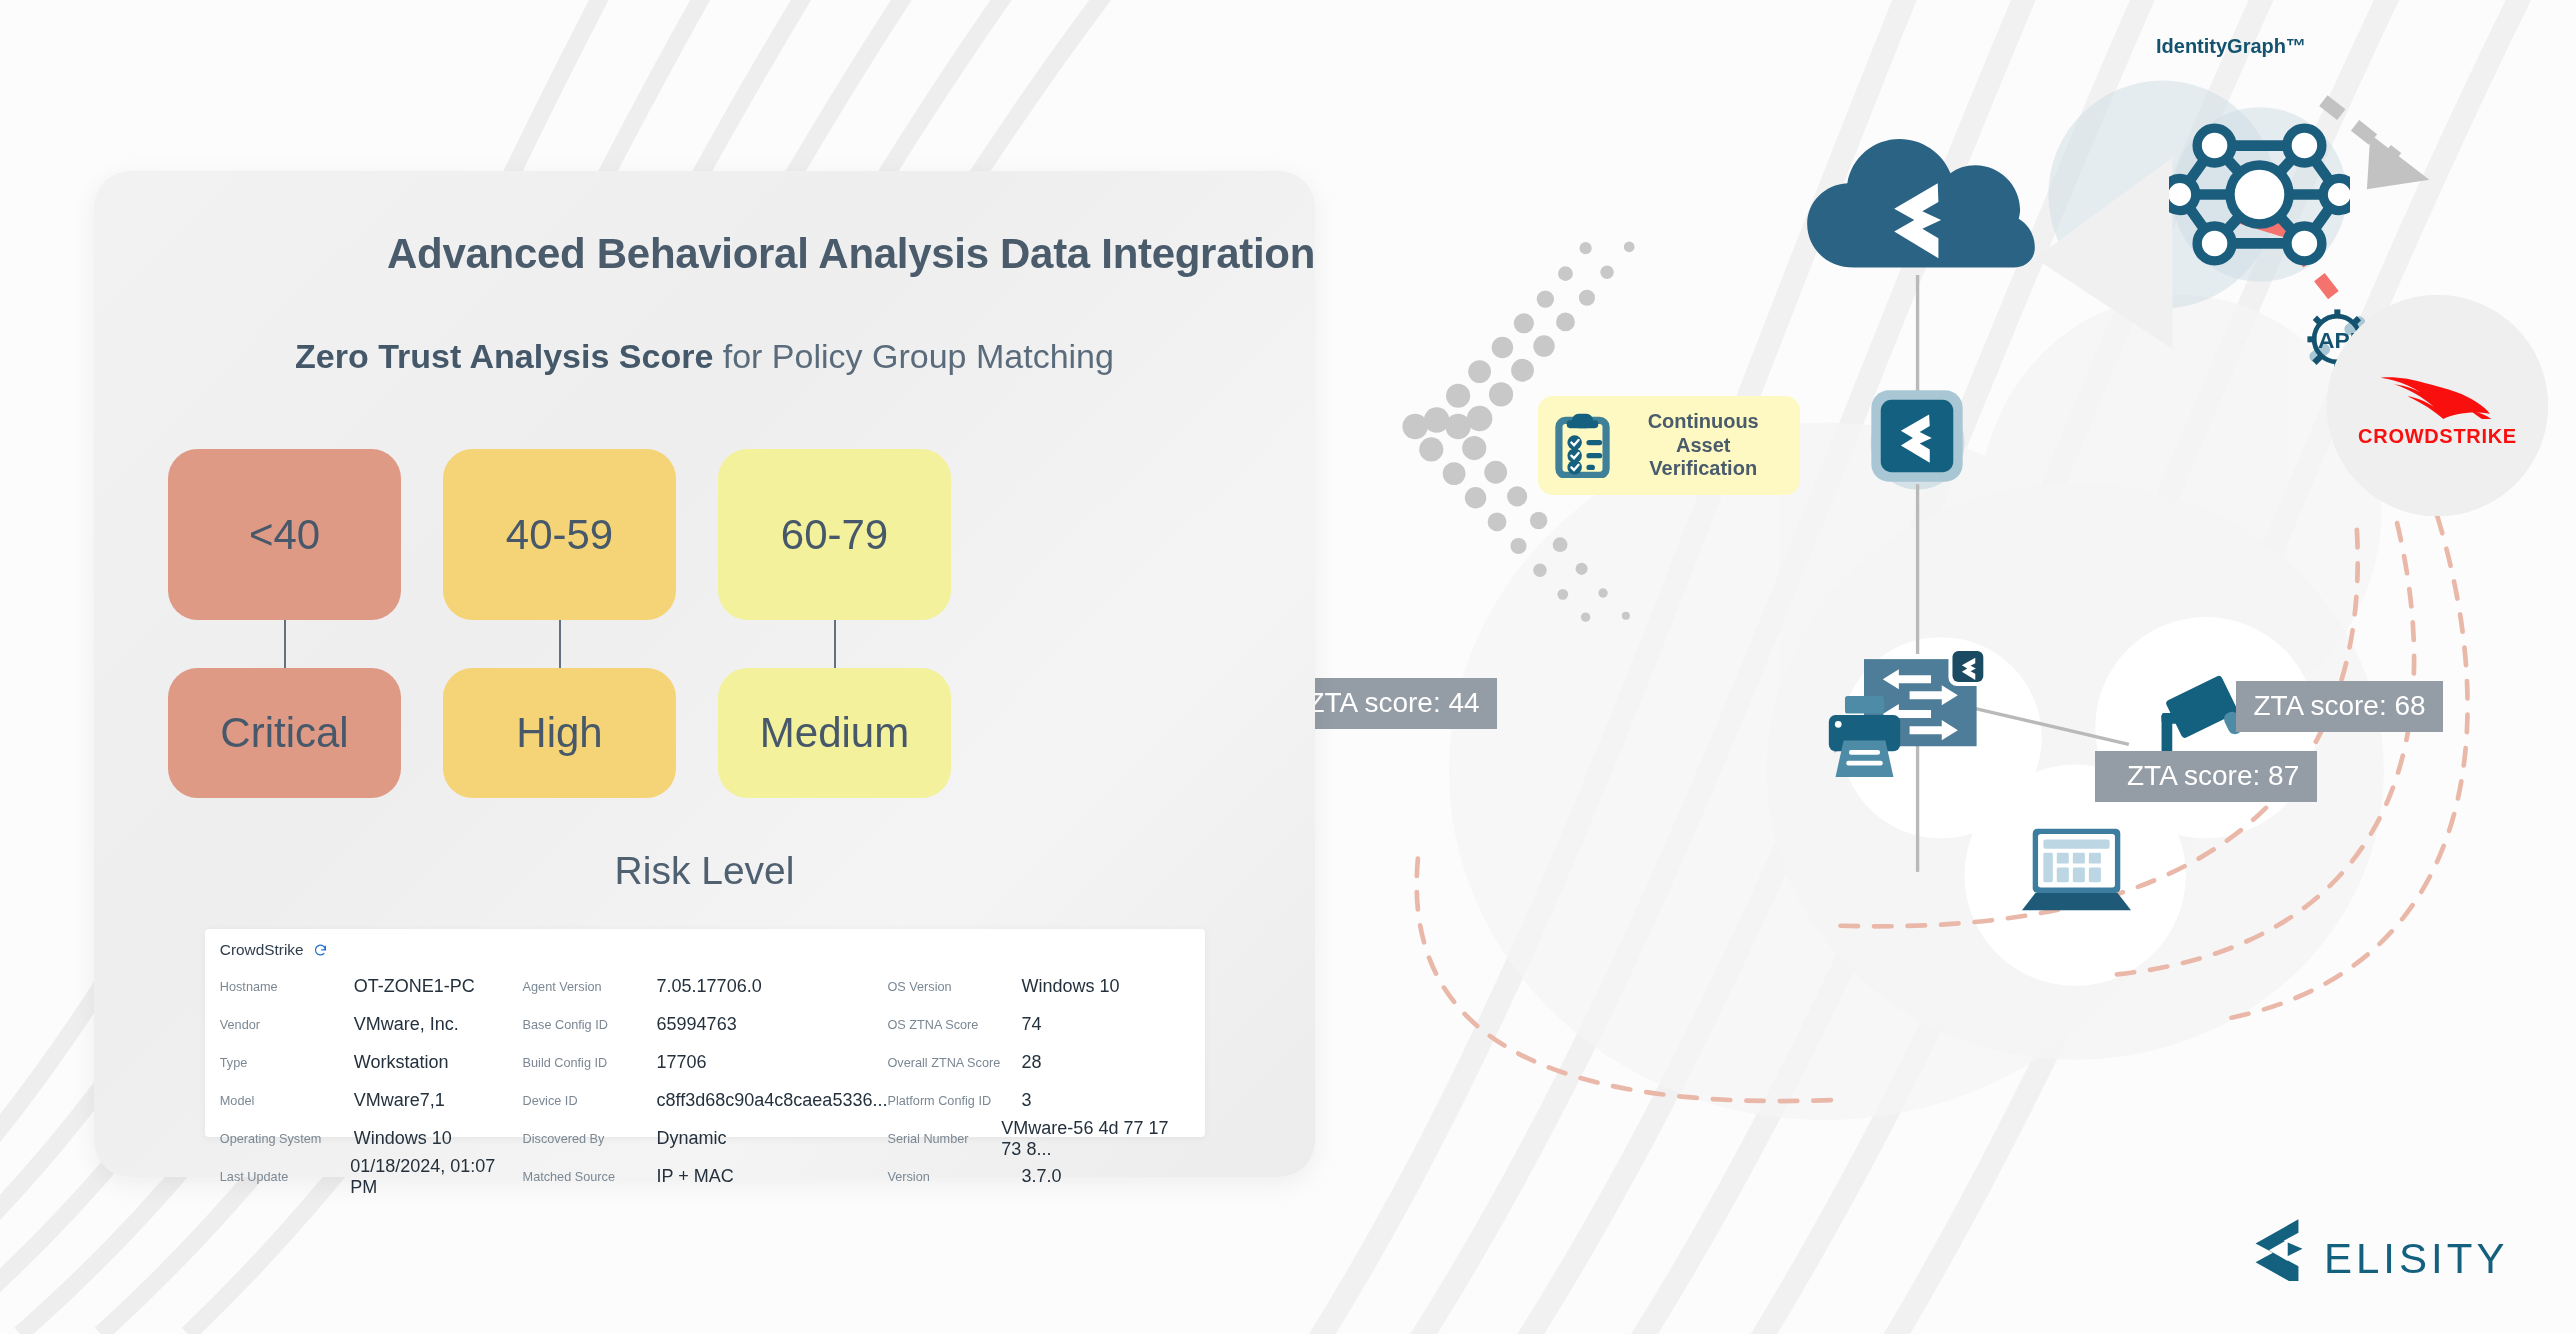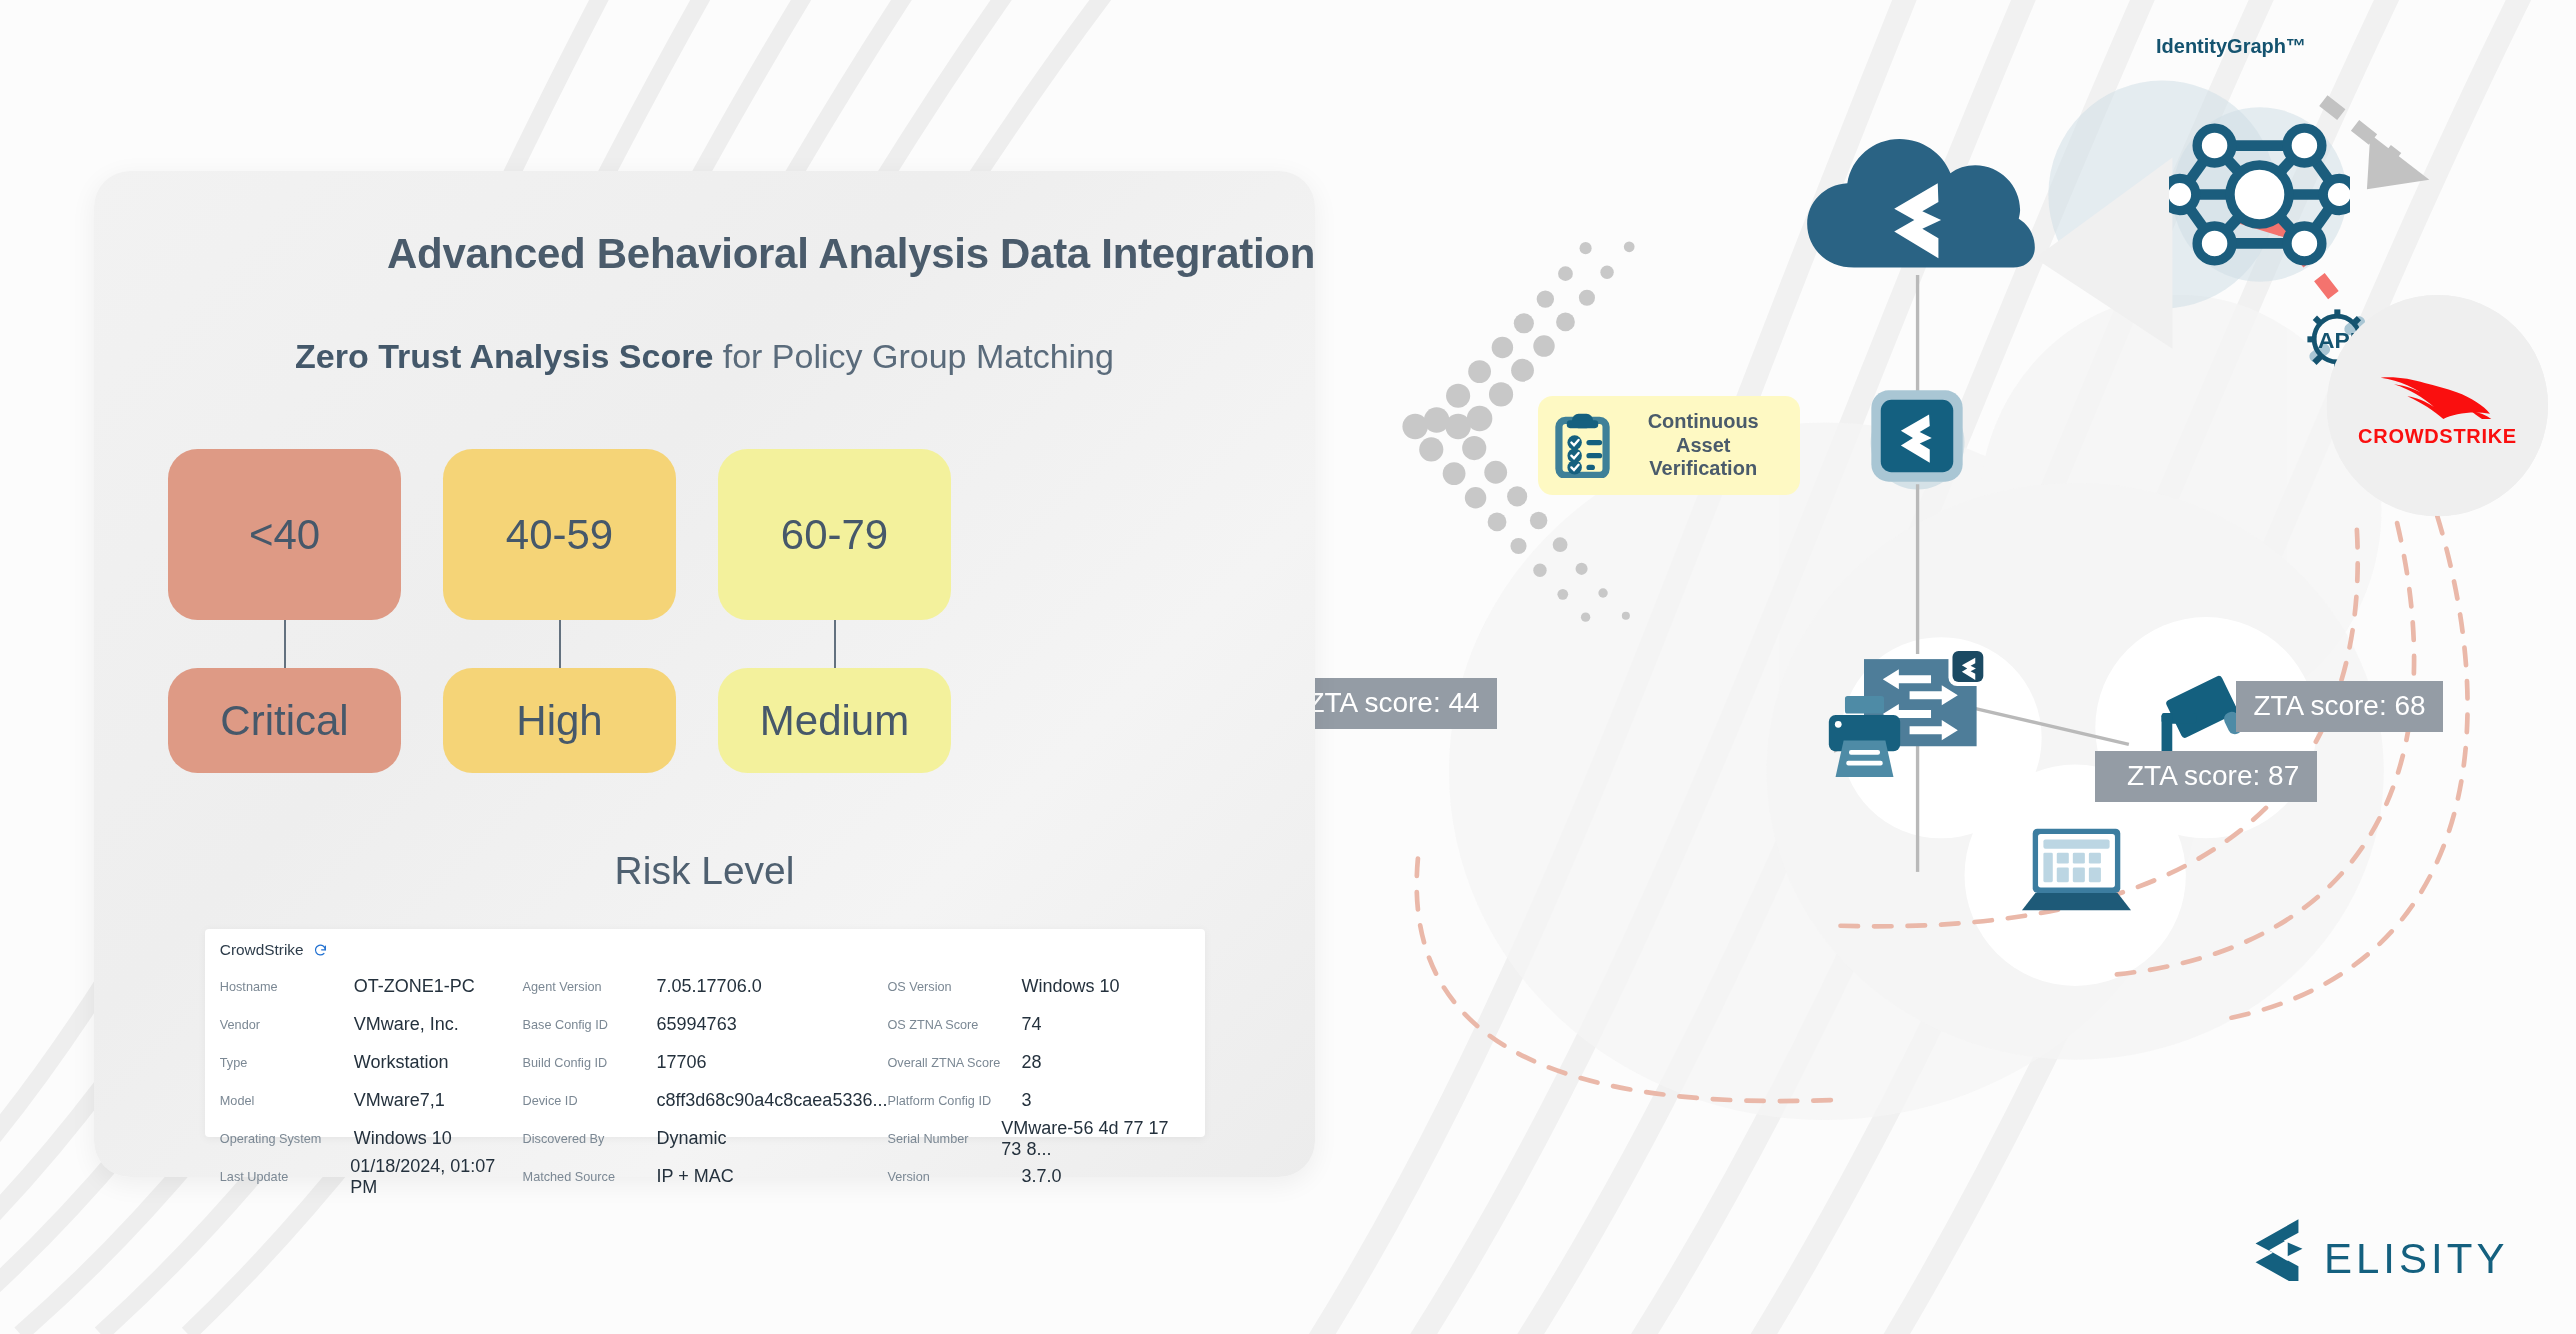--- a/index.html
+++ b/index.html
@@ -55,21 +55,21 @@
   .range-box {
     height: 171px; border-radius: 29.5px;
     display:flex; align-items:center; justify-content:center;
     font-size: 42px; color:#46586a;
   }
   .connector {
     width:2px; height:48px; background:#4a5b6b; margin:0 auto;
     opacity:0.85;
   }
   .level-box {
-    height: 105px; border-radius: 29.5px;
+    height: 130px; border-radius: 29.5px;
     display:flex; align-items:center; justify-content:center;
     font-size: 42px; color:#46586a;
   }
   #risk-level-label {
     position:absolute; left:0; right:0; top:678px;
     text-align:center; font-size:39px; color:#4f6070;
   }
 
   
   #cs-panel {

